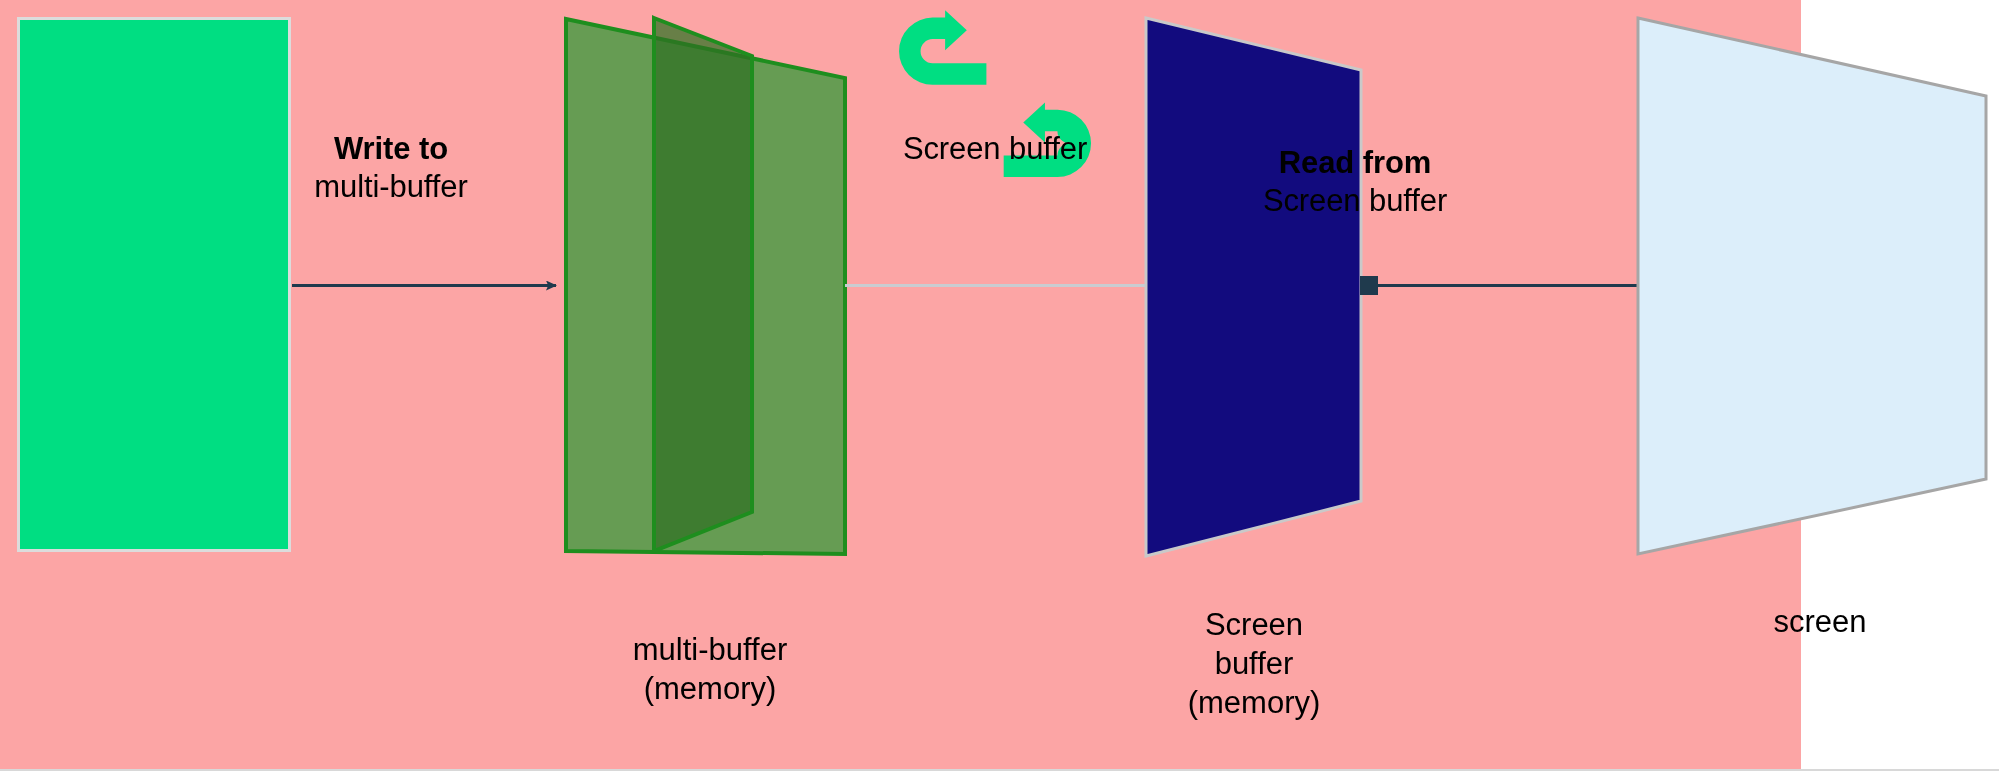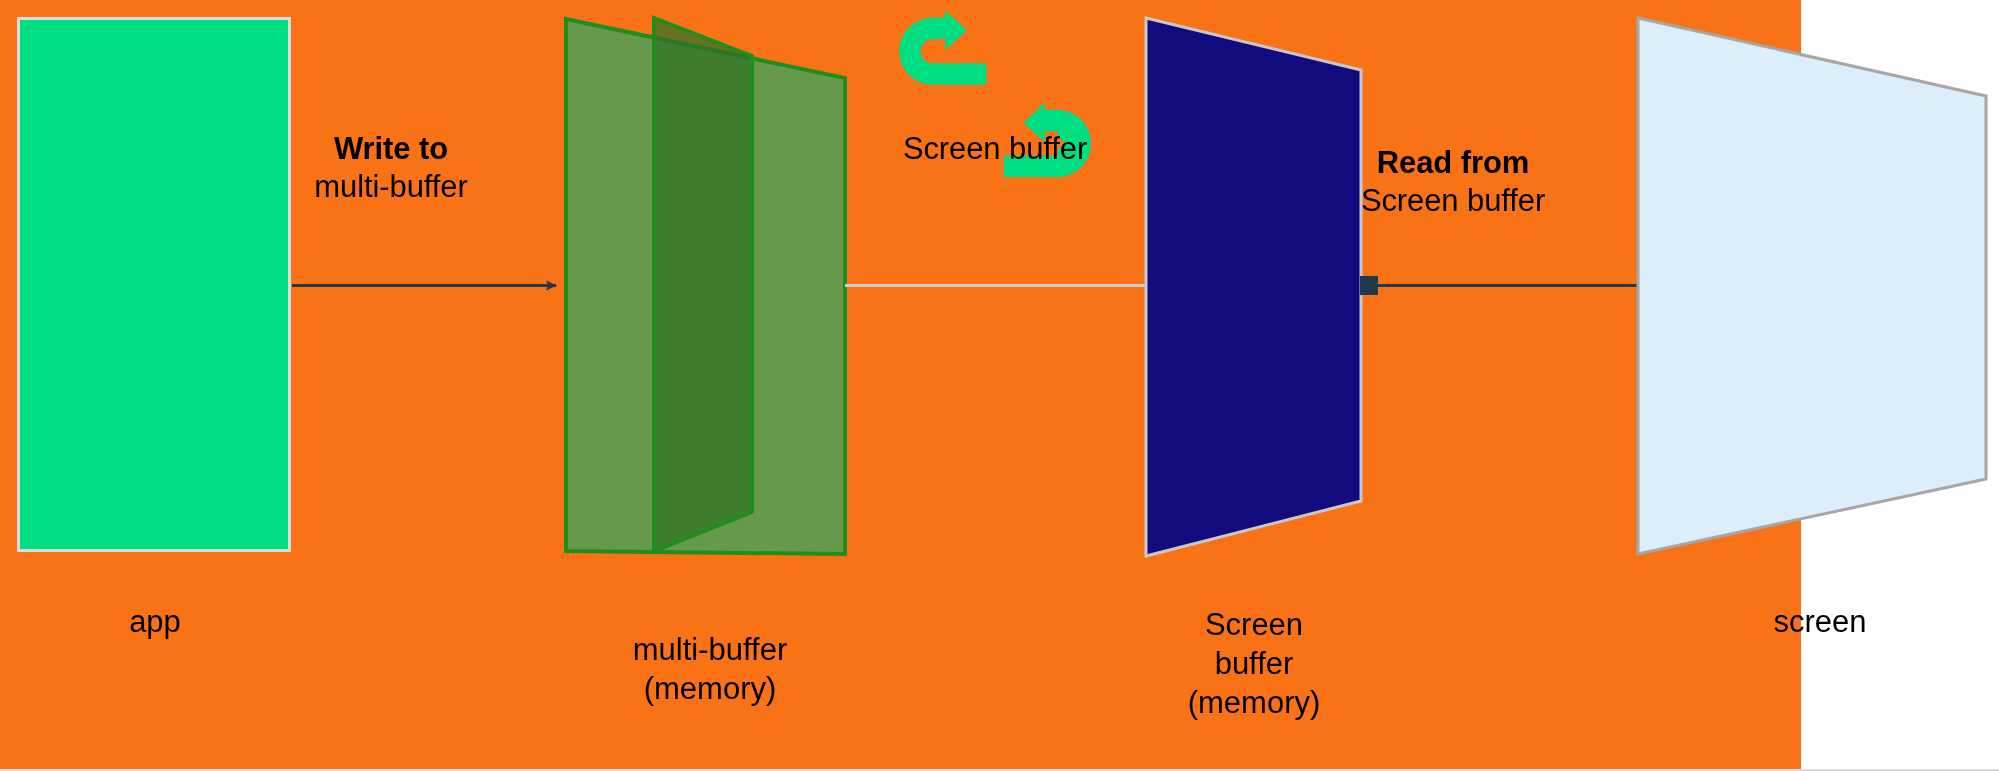--- a/index.html
+++ b/index.html
@@ -11,21 +11,21 @@
     width: 1999px;
     height: 771px;
     overflow: hidden;
     font-family: "Liberation Sans", sans-serif;
     color: #000000;
   }
   #canvas {
     position: relative;
     width: 1801px;
     height: 771px;
-    background: #f97316;
+    background: #fca5a5;
   }
   .svg-layer {
     position: absolute;
     left: 0;
     top: 0;
     width: 1999px;
     height: 771px;
   }
   .label {
     position: absolute;
@@ -120,26 +120,25 @@
 
   <div class="edge-label" style="left:248px; top:130px; width:286px;">
     <span class="ttl">Write to</span>
     <span class="sub">multi-buffer</span>
   </div>
 
   <div class="edge-label" style="left:852px; top:130px; width:286px;">
     <span class="sub">Screen buffer</span>
   </div>
 
-  <div class="edge-label" style="left:1310px; top:144px; width:286px;">
+  <div class="edge-label" style="left:1212px; top:144px; width:286px;">
     <span class="ttl">Read from</span>
     <span class="sub">Screen buffer</span>
   </div>
 
-  <div class="label node-label" style="left:35px; top:602px; width:240px;">app</div>
 
   <div class="label node-label" style="left:575px; top:630px; width:270px;">multi-buffer
 (memory)</div>
 
   <div class="label node-label" style="left:1128px; top:605px; width:252px;">Screen
 buffer
 (memory)</div>
 
   <div class="label node-label" style="left:1700px; top:602px; width:240px;">screen</div>
 

